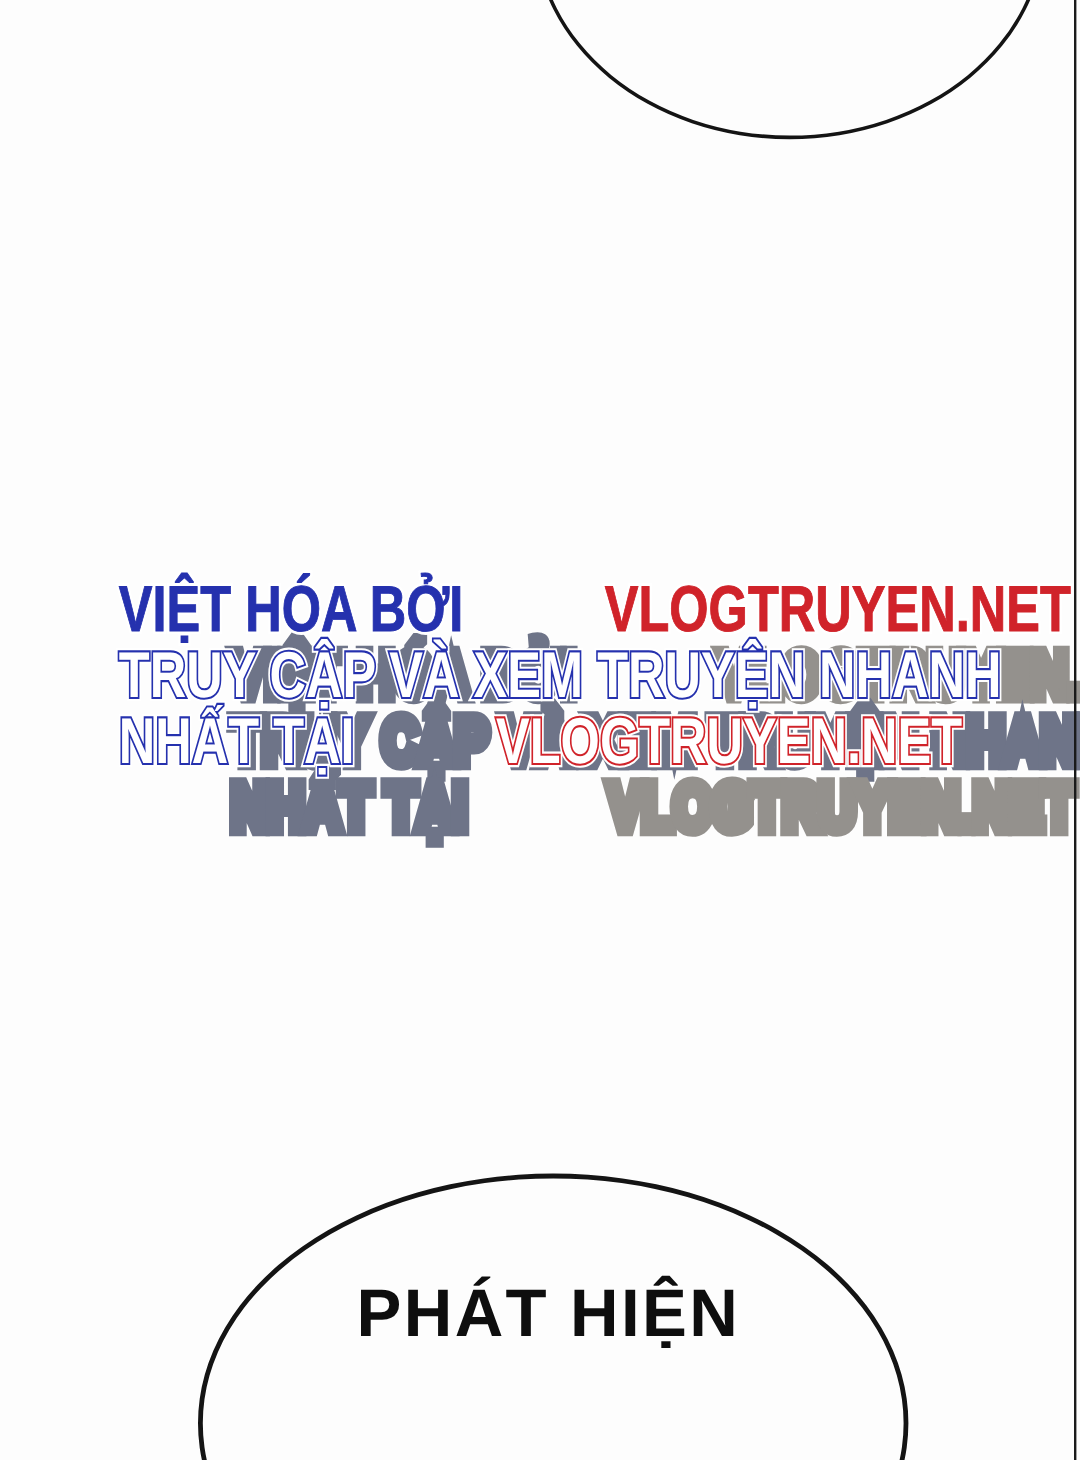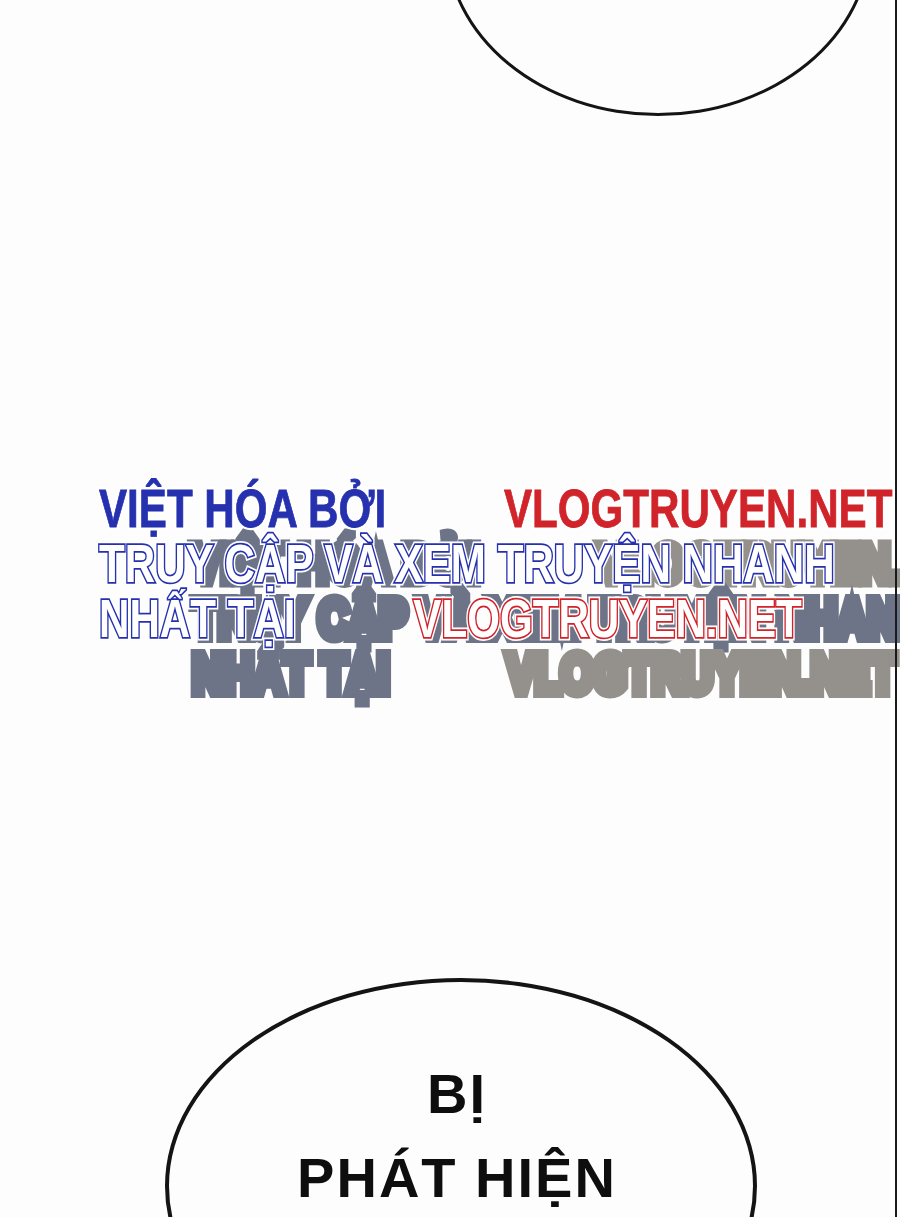--- a/index.html
+++ b/index.html
@@ -148,19 +148,18 @@
         <span class="ly h-white">VLOGTRUYEN.NET</span>
         <span class="ly h-color">VLOGTRUYEN.NET</span>
         <span class="ly h-core">VLOGTRUYEN.NET</span>
       </span>
     </div>
 
   </div>
 
   <div class="bubble bottom"></div>
   <div class="bubble-text">
-    <span class="bline">BỊ</span>
     <span class="bline">PHÁT HIỆN</span>
   </div>
 
   <div class="edge-line"></div>
 
 </div>
 
 </body></html>

